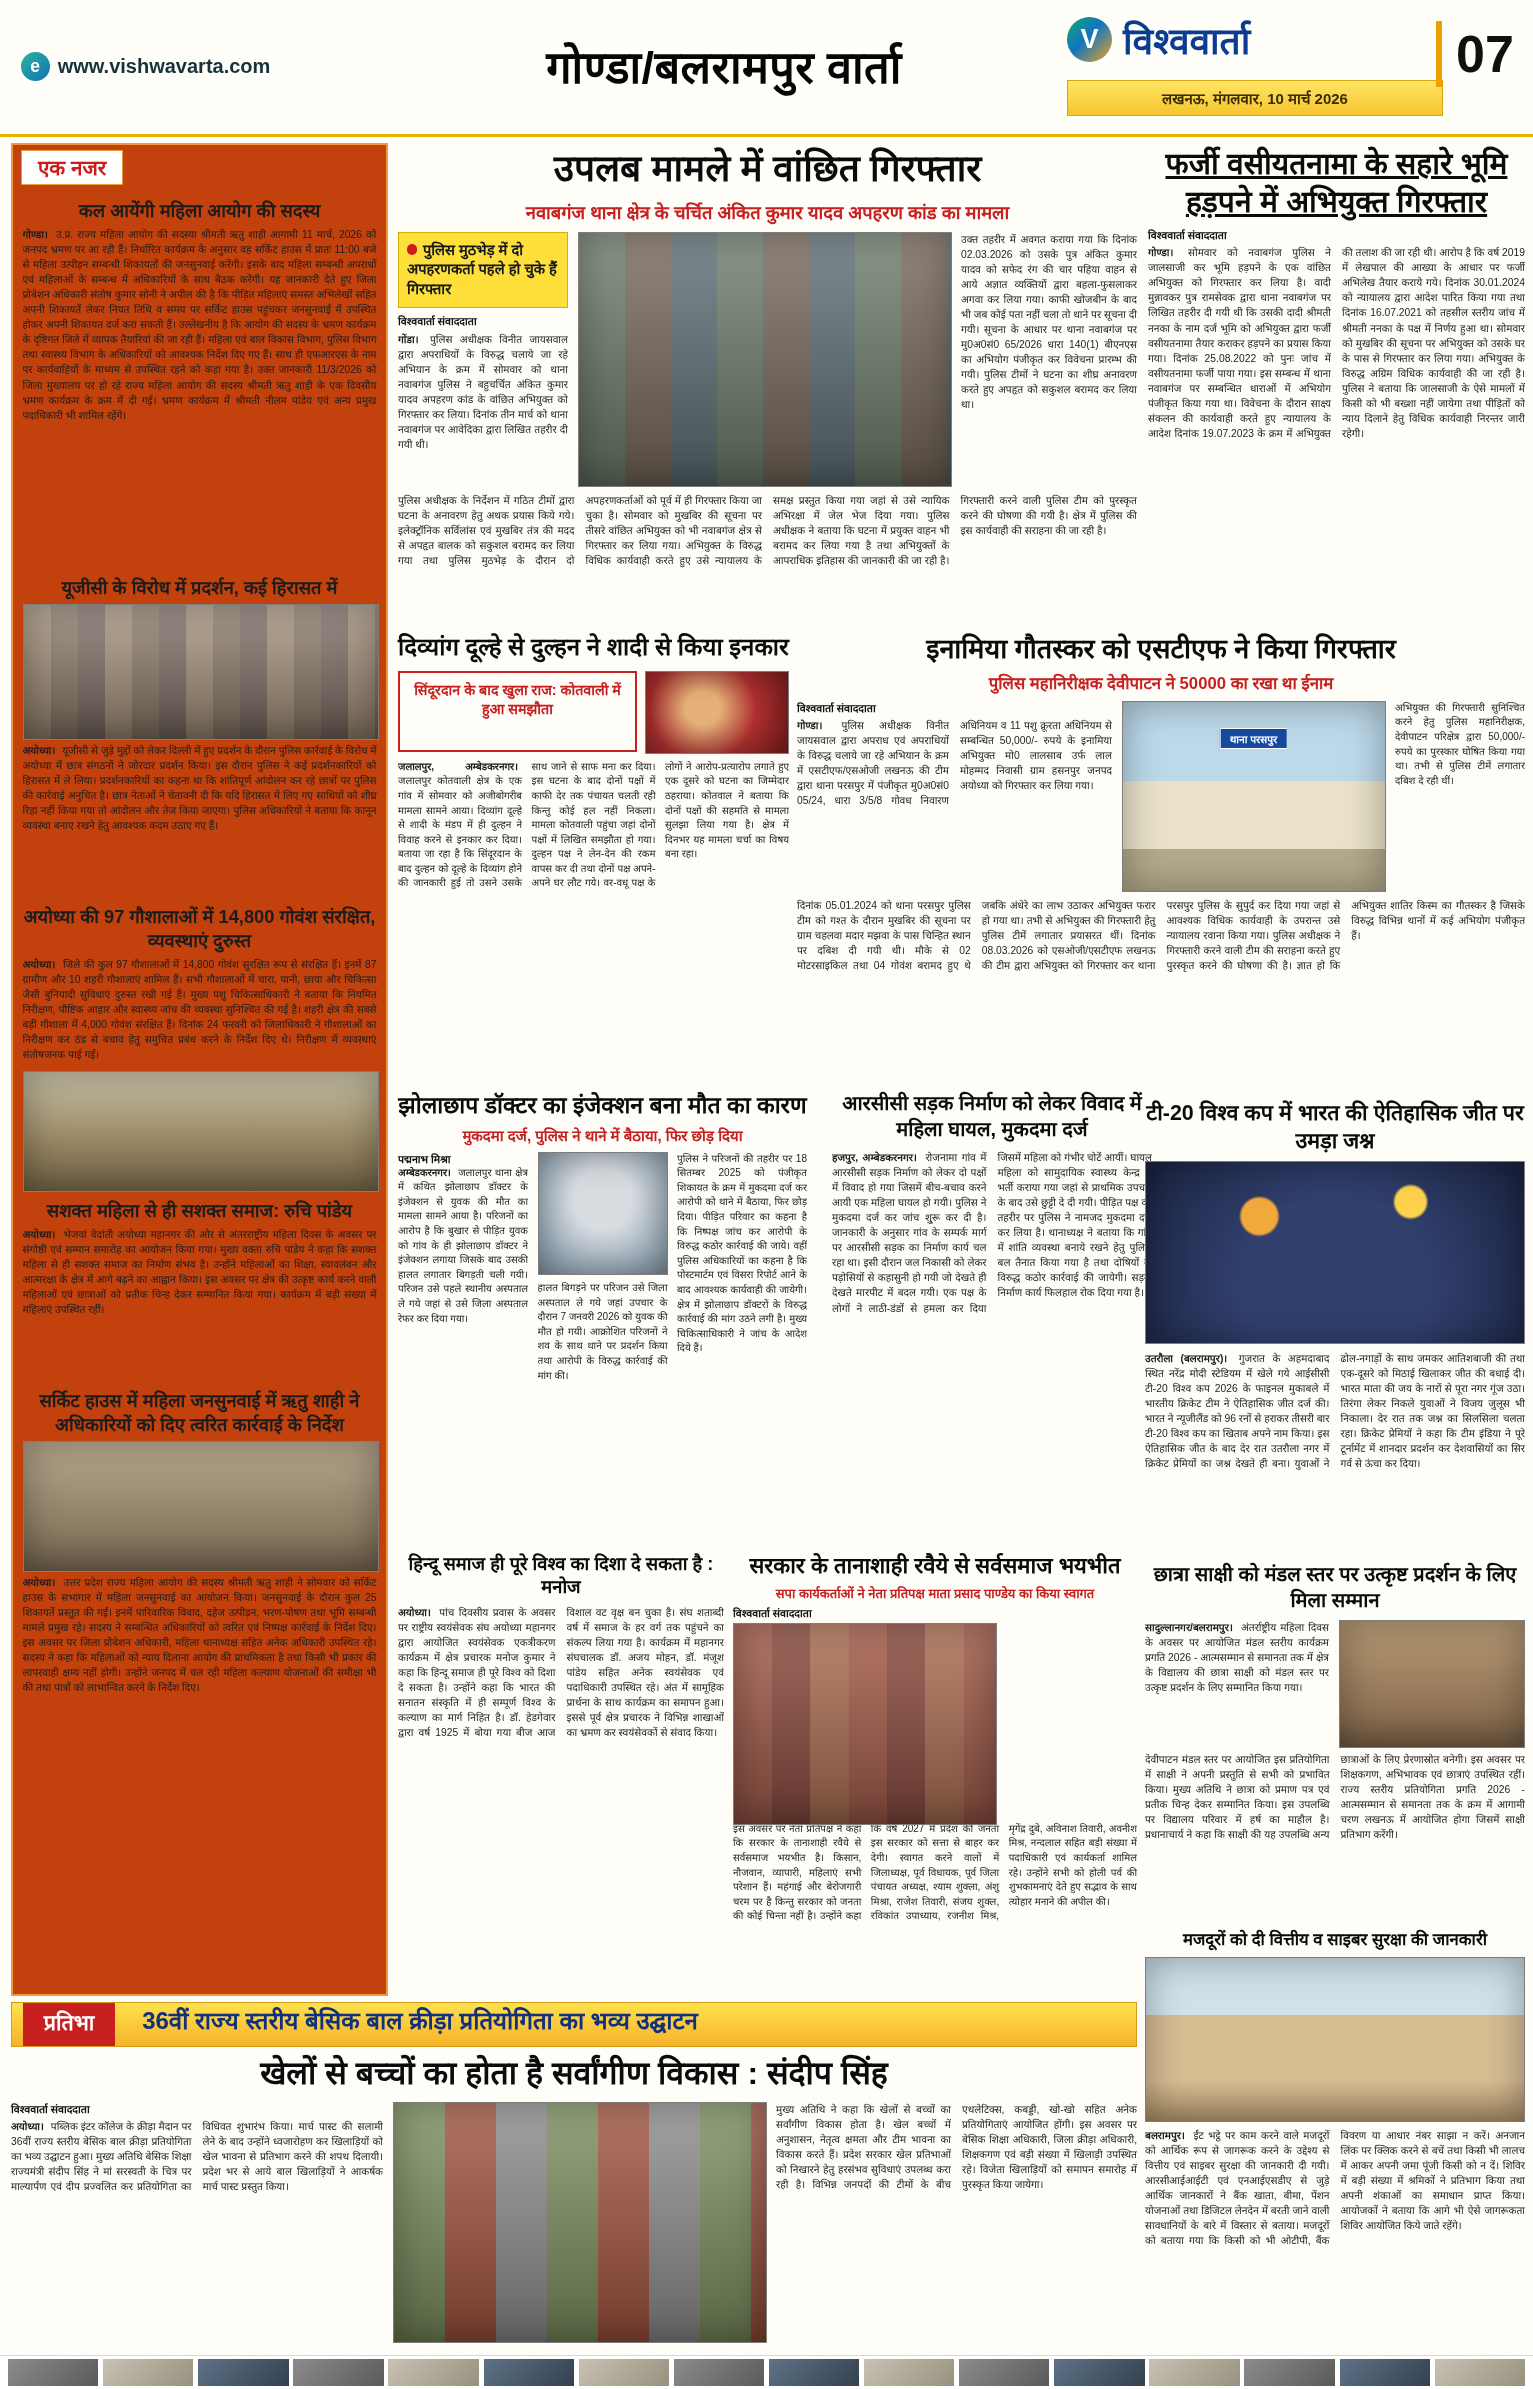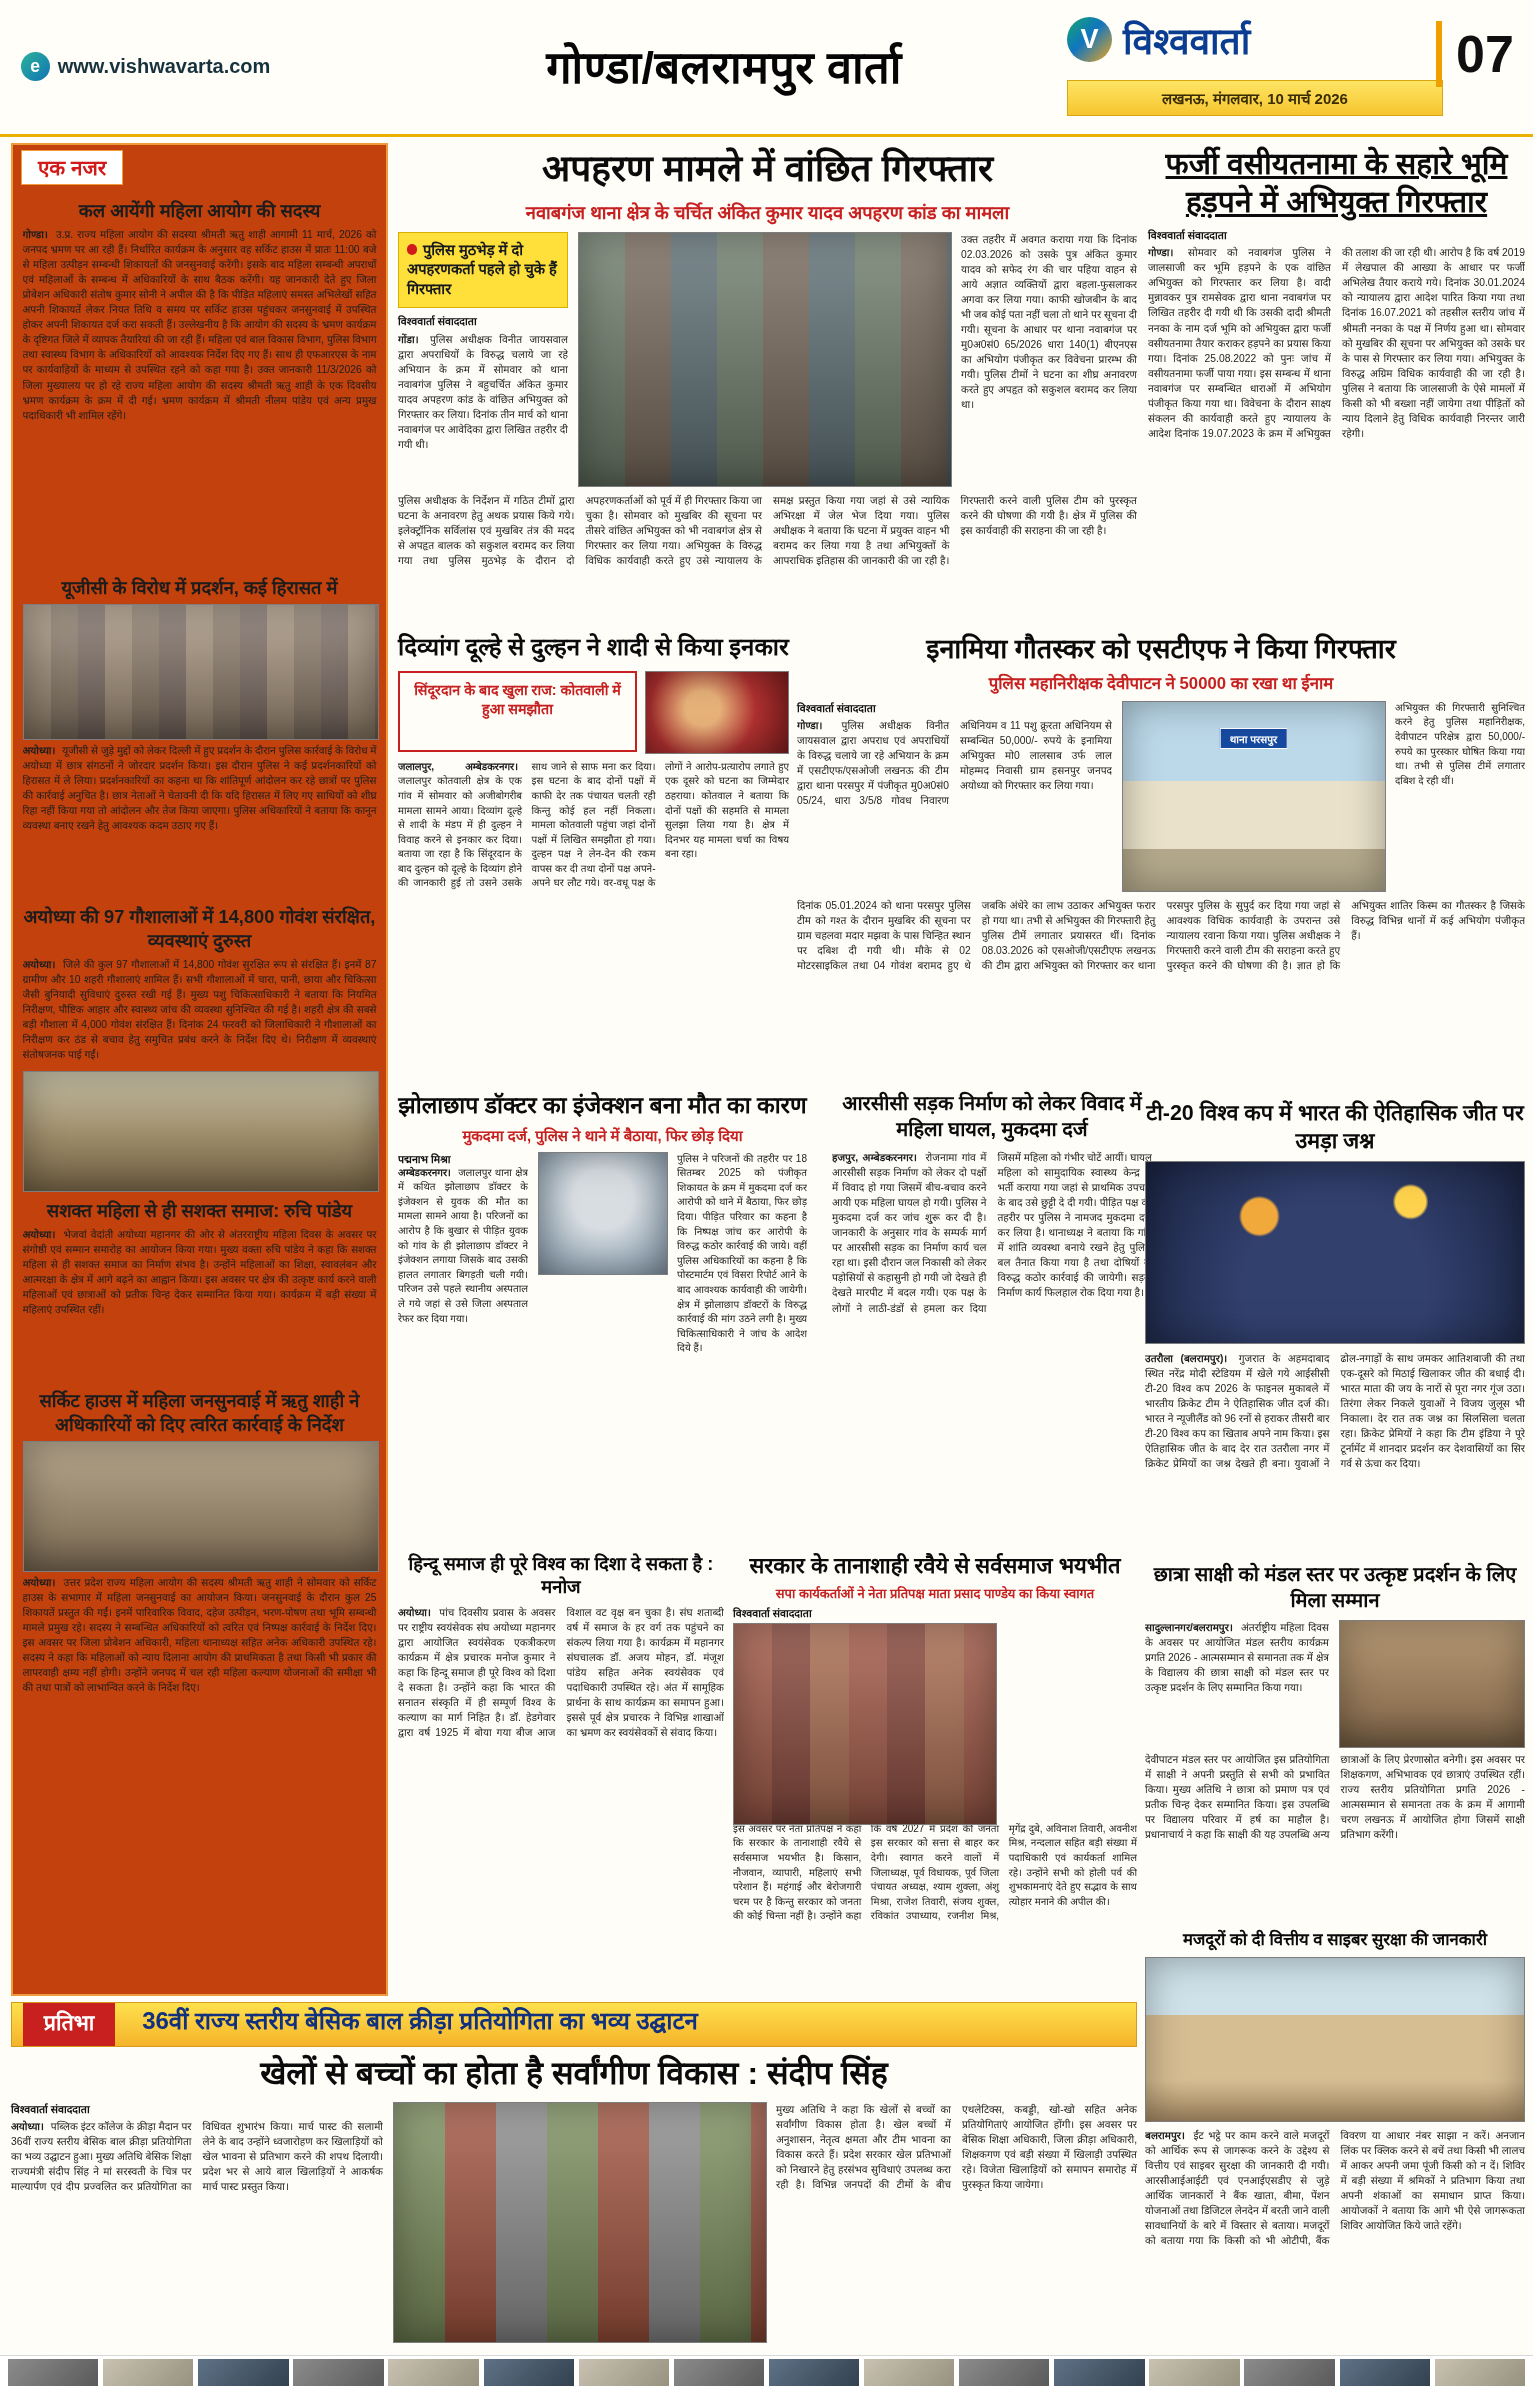--- a/index.html
+++ b/index.html
@@ -191,21 +191,21 @@
       <h3 class="ek-head">सर्किट हाउस में महिला जनसुनवाई में ऋतु शाही ने अधिकारियों को दिए त्वरित कार्रवाई के निर्देश</h3>
       <div class="photo ph-meet ek-photo" style="height:129px"></div>
       <div class="body" style="height:286px">
         <strong class="dl">अयोध्या।</strong>
         <span>उत्तर प्रदेश राज्य महिला आयोग की सदस्य श्रीमती ऋतु शाही ने सोमवार को सर्किट हाउस के सभागार में महिला जनसुनवाई का आयोजन किया। जनसुनवाई के दौरान कुल 25 शिकायतें प्रस्तुत की गईं। इनमें पारिवारिक विवाद, दहेज उत्पीड़न, भरण-पोषण तथा भूमि सम्बन्धी मामले प्रमुख रहे। सदस्य ने सम्बन्धित अधिकारियों को त्वरित एवं निष्पक्ष कार्रवाई के निर्देश दिए। इस अवसर पर जिला प्रोबेशन अधिकारी, महिला थानाध्यक्ष सहित अनेक अधिकारी उपस्थित रहे। सदस्य ने कहा कि महिलाओं को न्याय दिलाना आयोग की प्राथमिकता है तथा किसी भी प्रकार की लापरवाही क्षम्य नहीं होगी। उन्होंने जनपद में चल रही महिला कल्याण योजनाओं की समीक्षा भी की तथा पात्रों को लाभान्वित करने के निर्देश दिए।</span>
       </div>
     </article>
   </aside>
 
   <section id="lead" class="abs">
-    <h1 class="head lead-head">अपहरण मामले में वांछित गिरफ्तार</h1>
+    <h1 class="head lead-head">उपलब मामले में वांछित गिरफ्तार</h1>
     <div class="lead-deck red">नवाबगंज थाना क्षेत्र के चर्चित अंकित कुमार यादव अपहरण कांड का मामला</div>
     <div class="lead-row">
       <div class="lead-left">
         <div class="hl-box">
           <span class="hl-dot"></span><span>पुलिस मुठभेड़ में दो अपहरणकर्ता पहले हो चुके हैं गिरफ्तार</span>
         </div>
         <div class="byline" style="margin:6.4px 0 3.2px">विश्ववार्ता संवाददाता</div>
         <div class="body" style="flex:1">
           <strong class="dl">गोंडा।</strong>
           <span>पुलिस अधीक्षक विनीत जायसवाल द्वारा अपराधियों के विरुद्ध चलाये जा रहे अभियान के क्रम में सोमवार को थाना नवाबगंज पुलिस ने बहुचर्चित अंकित कुमार यादव अपहरण कांड के वांछित अभियुक्त को गिरफ्तार कर लिया। दिनांक तीन मार्च को थाना नवाबगंज पर आवेदिका द्वारा लिखित तहरीर दी गयी थी।</span>
@@ -267,20 +267,21 @@
     <div class="q-row">
       <div class="q-col">
         <div class="byline">पद्मनाभ मिश्रा</div>
         <div class="body" style="height:331px;font-size:10px">
           <strong class="dl">अम्बेडकरनगर।</strong>
           <span>जलालपुर थाना क्षेत्र में कथित झोलाछाप डॉक्टर के इंजेक्शन से युवक की मौत का मामला सामने आया है। परिजनों का आरोप है कि बुखार से पीड़ित युवक को गांव के ही झोलाछाप डॉक्टर ने इंजेक्शन लगाया जिसके बाद उसकी हालत लगातार बिगड़ती चली गयी। परिजन उसे पहले स्थानीय अस्पताल ले गये जहां से उसे जिला अस्पताल रेफर कर दिया गया।</span>
         </div>
       </div>
       <div class="q-col">
         <div class="photo ph-portrait" style="height:121px;margin-bottom:6.4px"></div>
+        <div class="body" style="height:219px;font-size:10px">हालत बिगड़ने पर परिजन उसे जिला अस्पताल ले गये जहां उपचार के दौरान 7 जनवरी 2026 को युवक की मौत हो गयी। आक्रोशित परिजनों ने शव के साथ थाने पर प्रदर्शन किया तथा आरोपी के विरुद्ध कार्रवाई की मांग की।</div>
       </div>
       <div class="q-col">
         <div class="body" style="height:348px;font-size:10px">पुलिस ने परिजनों की तहरीर पर 18 सितम्बर 2025 को पंजीकृत शिकायत के क्रम में मुकदमा दर्ज कर आरोपी को थाने में बैठाया, फिर छोड़ दिया। पीड़ित परिवार का कहना है कि निष्पक्ष जांच कर आरोपी के विरुद्ध कठोर कार्रवाई की जाये। वहीं पुलिस अधिकारियों का कहना है कि पोस्टमार्टम एवं विसरा रिपोर्ट आने के बाद आवश्यक कार्यवाही की जायेगी। क्षेत्र में झोलाछाप डॉक्टरों के विरुद्ध कार्रवाई की मांग उठने लगी है। मुख्य चिकित्साधिकारी ने जांच के आदेश दिये हैं।</div>
       </div>
     </div>
   </section>
 
   <section id="rcc" class="abs">
     <h2 class="head r-head">आरसीसी सड़क निर्माण को लेकर विवाद में महिला घायल, मुकदमा दर्ज</h2>
     <div class="body cols2" style="height:374px;margin-top:8px">

